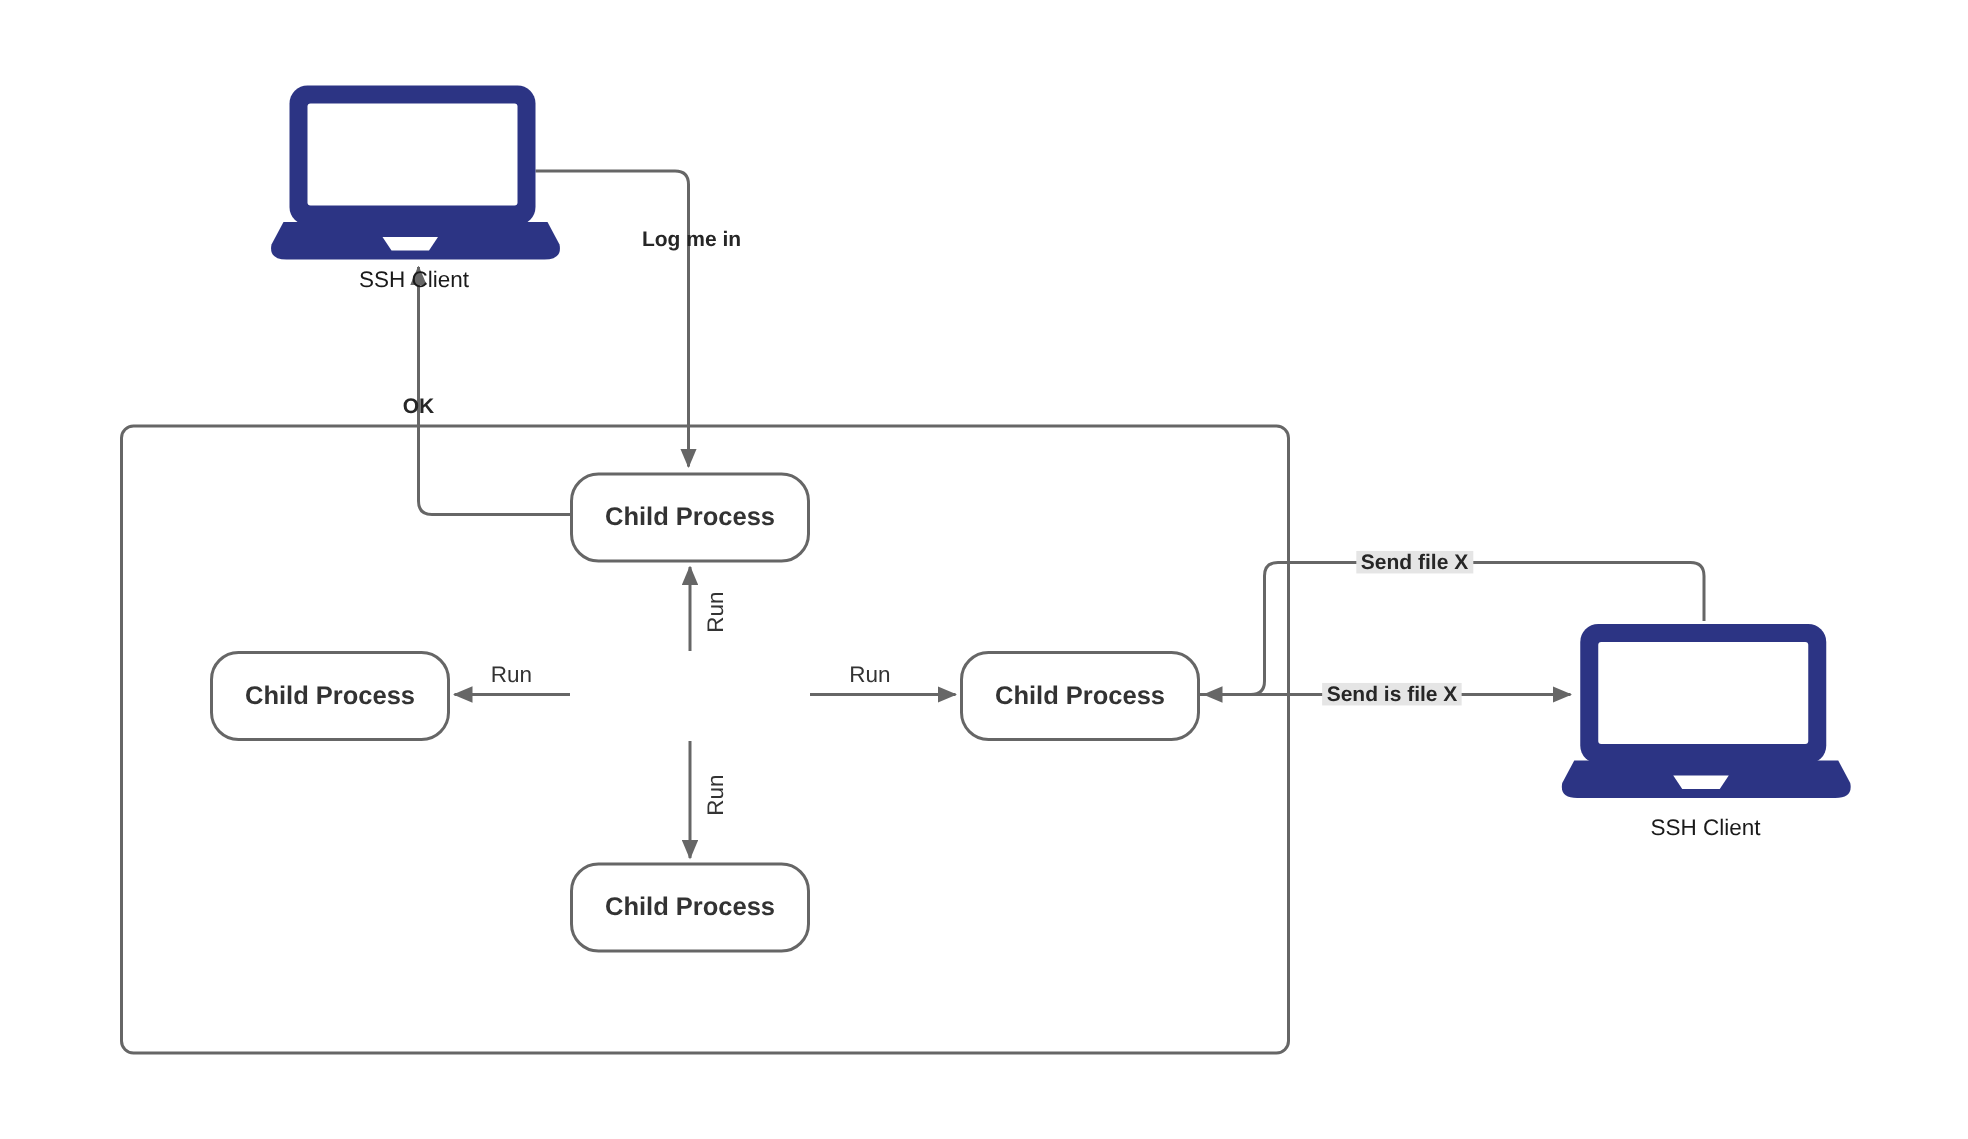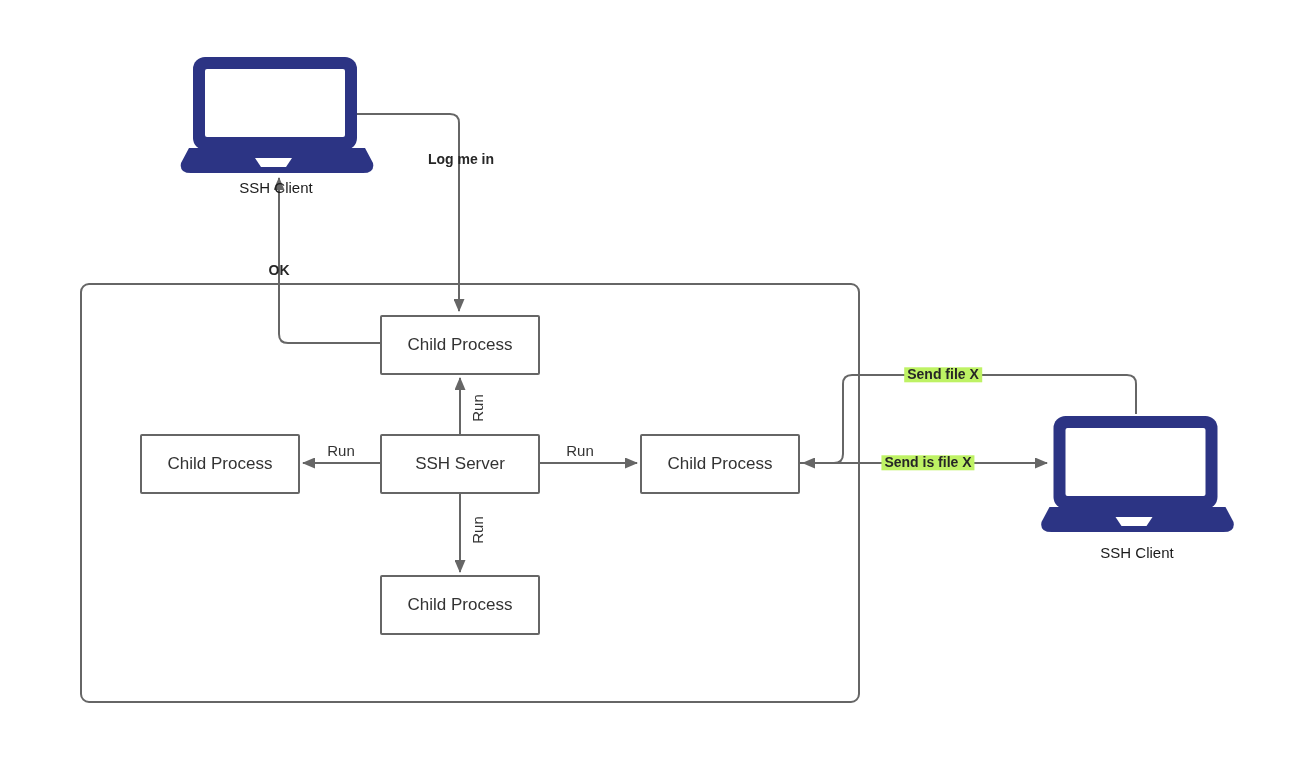--- a/index.html
+++ b/index.html
@@ -28,46 +28,46 @@
     border: 2px solid #666666;
     border-radius: 9px;
     box-sizing: border-box;
     background: transparent;
   }
   .node {
     position: absolute;
     width: 160px; height: 60px;
     background: #ffffff;
     border: 2px solid #666666;
-    border-radius: 2px;
+    border-radius: 19px;
     box-sizing: border-box;
     display: flex;
     align-items: center;
     justify-content: center;
-    font-weight: normal;
+    font-weight: bold;
     font-size: 17px;
     color: #333333;
     white-space: nowrap;
   }
   .node-child-top    { left: 380px; top: 315px; }
   .node-child-left   { left: 140px; top: 434px; }
   .node-server       { left: 380px; top: 434px; }
   .node-child-right  { left: 640px; top: 434px; }
   .node-child-bottom { left: 380px; top: 575px; }
   .edge-label {
     position: absolute;
     transform: translate(-50%, -50%);
     font-weight: bold;
     font-size: 14px;
     color: #262626;
     white-space: nowrap;
     line-height: 1.1;
   }
   .edge-label.bg {
-    background: #bef264;
+    background: #e5e5e5;
     padding: 0 3px;
   }
   .run-label {
     position: absolute;
     transform: translate(-50%, -50%);
     font-weight: normal;
     font-size: 15px;
     color: #333333;
     white-space: nowrap;
     line-height: 1.1;
@@ -108,21 +108,20 @@
       <path d="M380,463 H303" marker-end="url(#arrow)"></path>
       <path d="M540,463 H637" marker-end="url(#arrow)"></path>
       <path d="M460,494 V572" marker-end="url(#arrow)"></path>
       <path d="M1136,414 V384 Q1136,375 1127,375 H852 Q843,375 843,384 V454 Q843,463 834,463 H803" marker-end="url(#arrow)"></path>
       <path d="M800,463 H1047" marker-end="url(#arrow)"></path>
     </g>
   </svg>
 
   <div class="node node-child-top">Child Process</div>
   <div class="node node-child-left">Child Process</div>
-  <div class="node node-server">SSH Server</div>
   <div class="node node-child-right">Child Process</div>
   <div class="node node-child-bottom">Child Process</div>
 
   <svg class="laptop" style="left:180px; top:55px;" width="194" height="119" viewBox="0 0 194 119" xmlns="http://www.w3.org/2000/svg">
     <rect x="13" y="2" width="164" height="93" rx="12" fill="#2c3484"></rect>
     <rect x="25" y="14" width="140" height="68" rx="2" fill="#ffffff"></rect>
     <path d="M9,93 H185 L193,108 Q195,118 183,118 H11 Q-1,118 1,108 Z" fill="#2c3484"></path>
     <path d="M75,103 H112 L106,112 H81 Z" fill="#ffffff"></path>
   </svg>
   <div class="client-label" style="left:276px; top:187px;">SSH Client</div>

